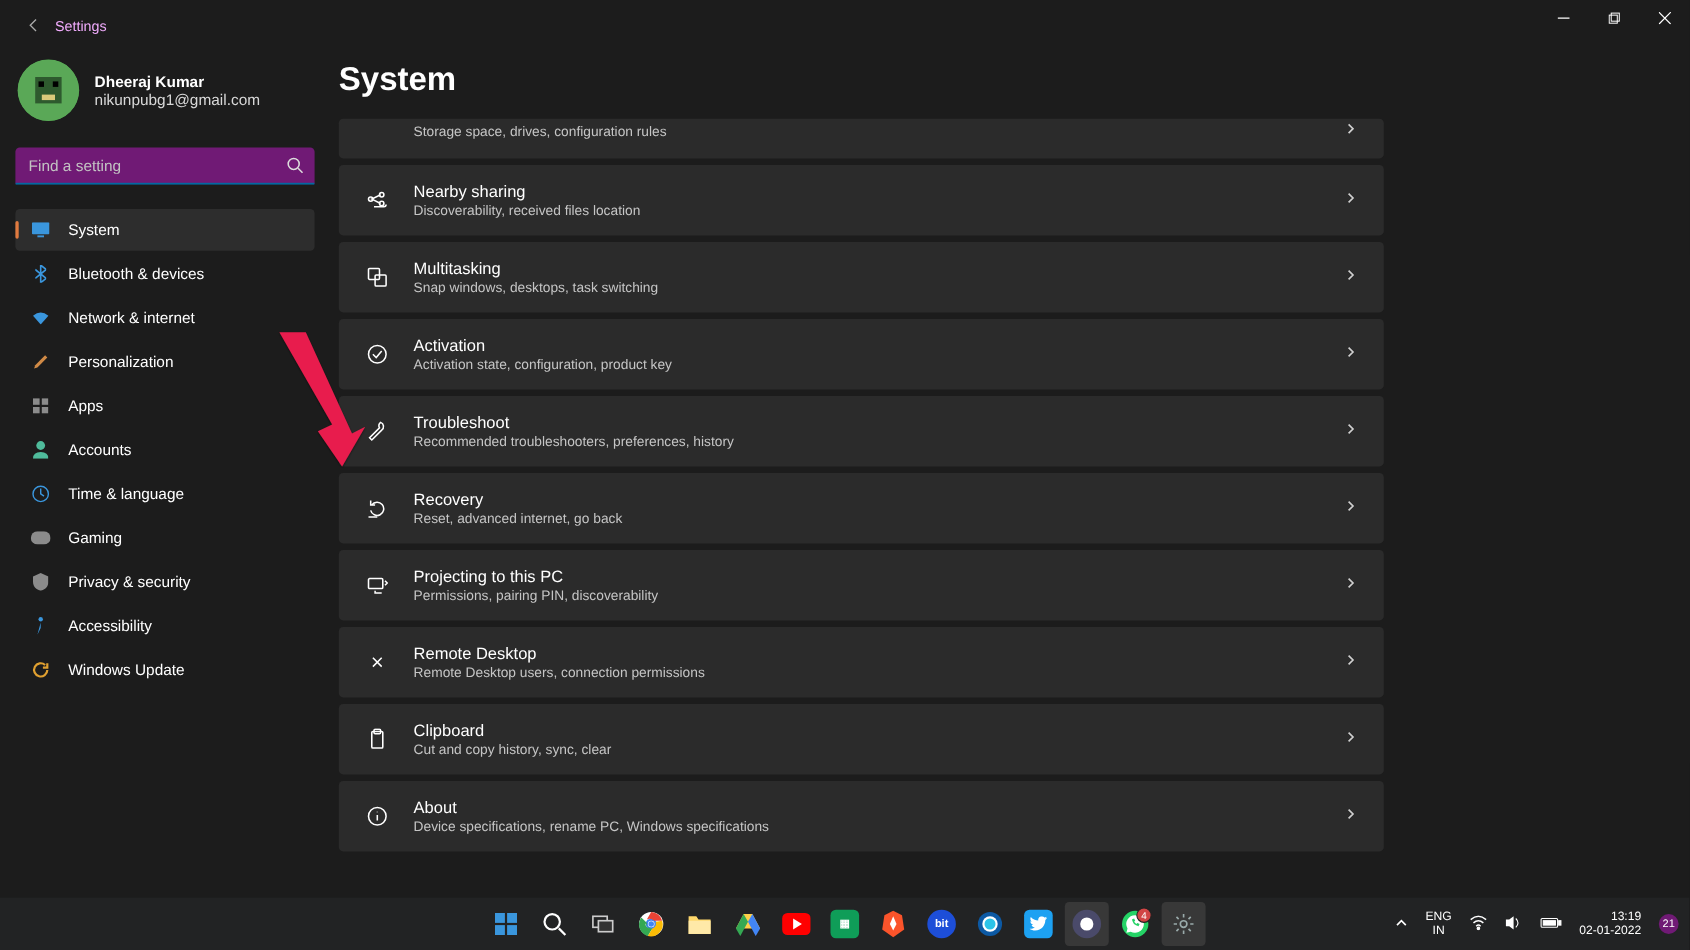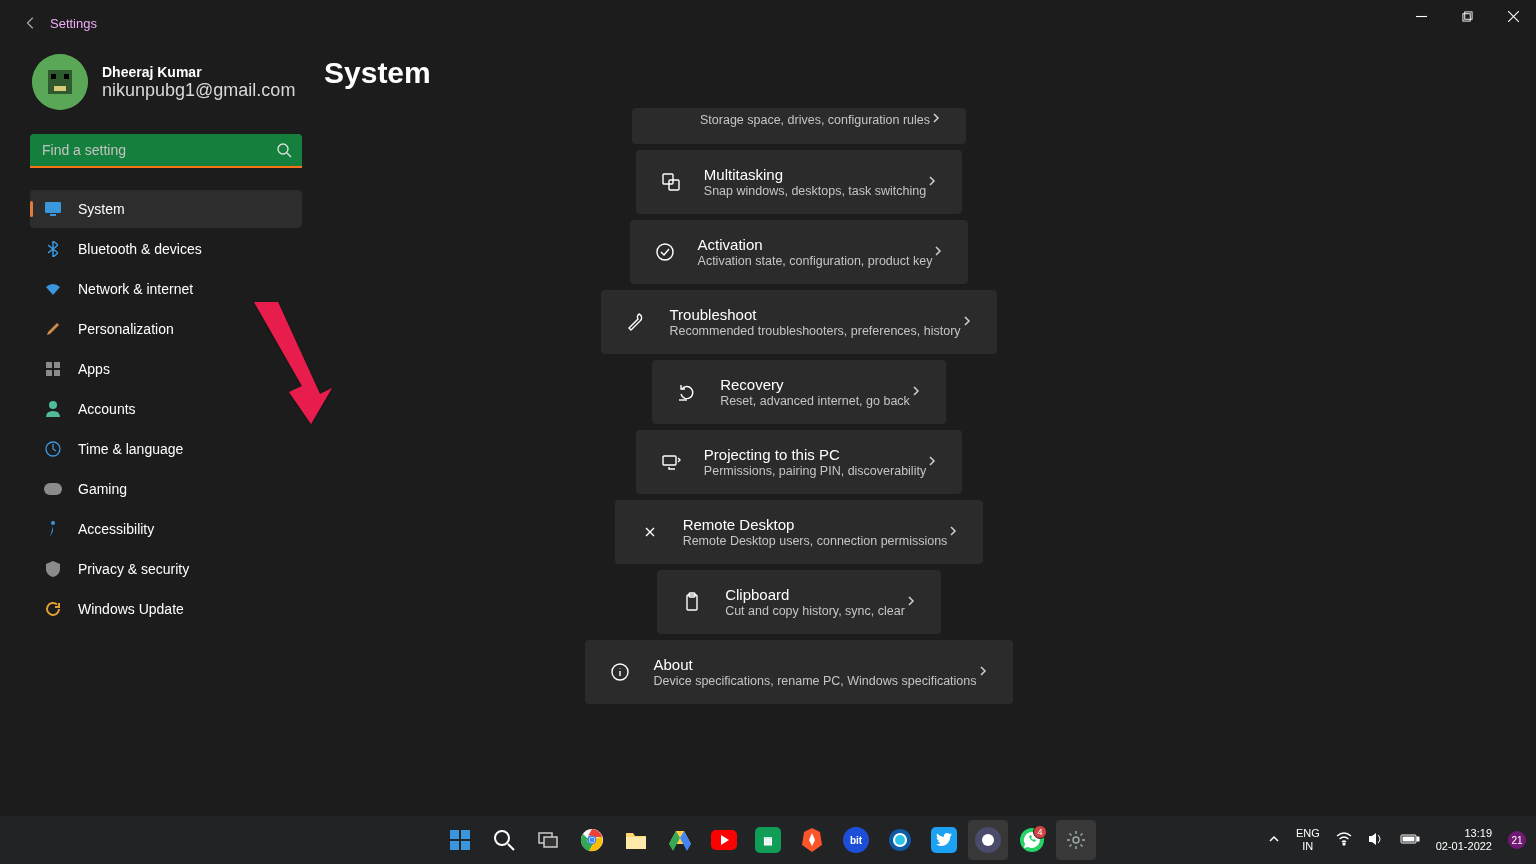--- a/index.html
+++ b/index.html
@@ -9,42 +9,42 @@
   .titlebar { height: 46px; display: flex; align-items: center; padding-left: 16px; position: relative; }
   .back-btn { width: 30px; height: 30px; display: flex; align-items: center; justify-content: center; color: #aaa; }
   .titlebar-title { font-size: 13px; margin-left: 4px; color: #f0abfc; }
   .window-controls { position: absolute; right: 0; top: 0; display: flex; }
   .window-btn { width: 46px; height: 32px; display: flex; align-items: center; justify-content: center; color: #ffffff; }
 
   
   .app { display: flex; height: calc(100% - 46px - 48px); }
   
   
-  .sidebar { width: 300px; padding: 0 14px; display: flex; flex-direction: column; margin-left: 16px; }
+  .sidebar { width: 300px; padding: 0 14px; display: flex; flex-direction: column; }
   .profile { display: flex; align-items: center; margin: 8px 0 24px 0; padding-left: 2px; }
   .avatar { width: 56px; height: 56px; border-radius: 50%; background: #4a9d4a; display: flex; align-items: center; justify-content: center; overflow: hidden; }
   .profile-text { margin-left: 14px; }
   .profile-name { font-size: 14px; font-weight: 600; }
-  .profile-email { font-size: 18px; color: #d8d8d8; }
+  .profile-email { font-size: 14px; color: #d8d8d8; }
   
   .search-wrap { position: relative; margin-bottom: 22px; }
-  .search-input { width: 100%; height: 34px; background: #15803d; border: none; border-bottom: 2px solid #f97316; border-radius: 4px 4px 0 0; padding: 0 36px 0 12px; color: #fff; font-size: 14px; outline: none; }
+  .search-input { width: 100%; height: 34px; background: #701a75; border: none; border-bottom: 2px solid #0369a1; border-radius: 4px 4px 0 0; padding: 0 36px 0 12px; color: #fff; font-size: 14px; outline: none; }
   .search-input::placeholder { color: #c3c3c3; }
   .search-icon-pos { position: absolute; right: 10px; top: 8px; color: #ddd; }
   
   .nav { display: flex; flex-direction: column; gap: 2px; }
   .nav-item { display: flex; align-items: center; height: 38px; padding-left: 14px; border-radius: 4px; font-size: 14px; color: #ffffff; position: relative; cursor: pointer; }
   .nav-item.active { background: #2d2d2d; }
   .nav-item.active::before { content: ""; position: absolute; left: 0; top: 11px; bottom: 11px; width: 3px; background: #e07a3f; border-radius: 2px; }
   .nav-icon { width: 18px; height: 18px; margin-right: 16px; display: inline-flex; align-items: center; justify-content: center; font-size: 14px; }
   
   
   .content { flex: 1; padding: 10px 40px 0 8px; overflow-y: auto; }
   .page-title { font-size: 30px; font-weight: 600; margin-bottom: 18px; }
-  .settings-list { display: flex; flex-direction: column; gap: 6px; max-width: 950px; align-items: center; }
+  .settings-list { display: flex; flex-direction: column; gap: 6px; max-width: 950px; }
   .card { background: #2b2b2b; border-radius: 4px; display: flex; align-items: center; padding: 14px 18px; min-height: 64px; position: relative; }
   .card.partial { min-height: 25px; padding-top: 0; }
   .card-icon { width: 22px; height: 22px; margin-right: 22px; margin-left: 6px; display: flex; align-items: center; justify-content: center; color: #ffffff; }
   .card-body { flex: 1; }
   .card-title { font-size: 15px; color: #ffffff; }
   .card-sub { font-size: 12.5px; color: #c5c5c5; margin-top: 1px; }
   .card-chev { color: #d0d0d0; margin-right: 6px; }
   
   
   .annotation-arrow { position: absolute; pointer-events: none; z-index: 50; }
@@ -186,54 +186,72 @@
         <div class="nav-item">
           <span class="nav-icon">
             <svg width="18" height="12" viewBox="0 0 18 12" fill="#8b8b8b">
               <rect width="18" height="12" rx="6"></rect>
             </svg>
           </span>
           <span>Gaming</span>
         </div>
         <div class="nav-item">
           <span class="nav-icon">
+            <svg width="14" height="16" viewBox="0 0 14 16" fill="#8b8b8b">
+              <path d="M7 0l7 3v5c0 4-3 7-7 8-4-1-7-4-7-8V3z"></path>
+            </svg>
+          </span>
+          <span>Privacy &amp; security</span>
+        </div>
+        <div class="nav-item">
+          <span class="nav-icon">
             <svg width="14" height="16" viewBox="0 0 14 16" fill="#3a96dd">
               <circle cx="7" cy="2" r="2"></circle>
               <path d="M1 5h12M7 5v5l-3 6m3-6l3 6"></path>
             </svg>
           </span>
           <span>Accessibility</span>
-        </div>
-        <div class="nav-item">
-          <span class="nav-icon">
-            <svg width="14" height="16" viewBox="0 0 14 16" fill="#8b8b8b">
-              <path d="M7 0l7 3v5c0 4-3 7-7 8-4-1-7-4-7-8V3z"></path>
-            </svg>
-          </span>
-          <span>Privacy &amp; security</span>
         </div>
         <div class="nav-item">
           <span class="nav-icon">
             <svg width="16" height="16" viewBox="0 0 16 16" fill="none" stroke="#e0a030" stroke-width="2">
               <path d="M14 8a6 6 0 1 1-2-4.5"></path>
               <path d="M14 2v4h-4"></path>
             </svg>
           </span>
           <span>Windows Update</span>
         </div>
       </div>
   </div>
 
   <div class="content">
     <h1 class="page-title">System</h1>
     <div class="settings-list" id="cards">
         <div class="card partial">
           <div class="card-icon"></div>
           <div class="card-body">
             <div class="card-sub">Storage space, drives, configuration rules</div>
+          </div>
+          <div class="card-chev"><svg width="12" height="12" viewBox="0 0 12 12" fill="none" stroke="currentColor" stroke-width="1.5">
+              <path d="M4 2l4 4-4 4"></path>
+            </svg></div>
+        </div>
+        <div class="card">
+          <div class="card-icon">
+            <svg width="20" height="20" viewBox="0 0 20 20" fill="none" stroke="#fff" stroke-width="1.4">
+              <path d="M13 5l-8 4 8 4"></path>
+              <circle cx="14" cy="5" r="2"></circle>
+              <circle cx="4" cy="9" r="2"></circle>
+              <circle cx="14" cy="13" r="2"></circle>
+              <path d="M7 16h9a2 2 0 0 0 2-2"></path>
+            </svg>
+          </div>
+          <div class="card-body">
+            <div class="card-title">Nearby sharing</div>
+            <div class="card-sub">Discoverability, received files location</div>
           </div>
           <div class="card-chev"><svg width="12" height="12" viewBox="0 0 12 12" fill="none" stroke="currentColor" stroke-width="1.5">
               <path d="M4 2l4 4-4 4"></path>
             </svg></div>
         </div>
         <div class="card">
           <div class="card-icon">
             <svg width="20" height="20" viewBox="0 0 20 20" fill="none" stroke="#fff" stroke-width="1.4">
               <rect x="2" y="2" width="10" height="10" rx="1"></rect>
               <rect x="8" y="8" width="10" height="10" rx="1"></rect>

